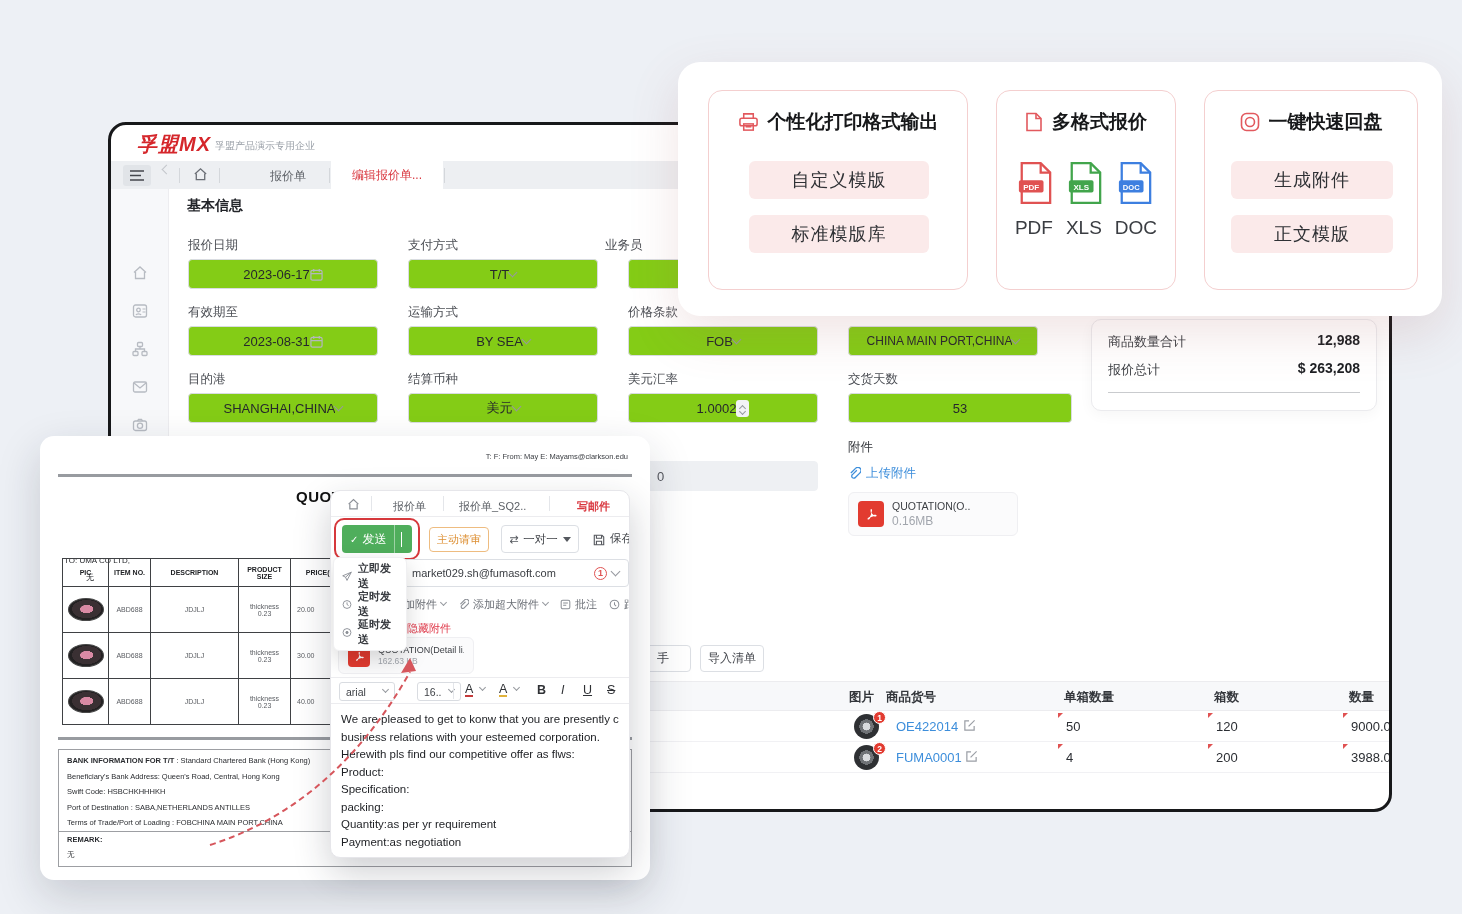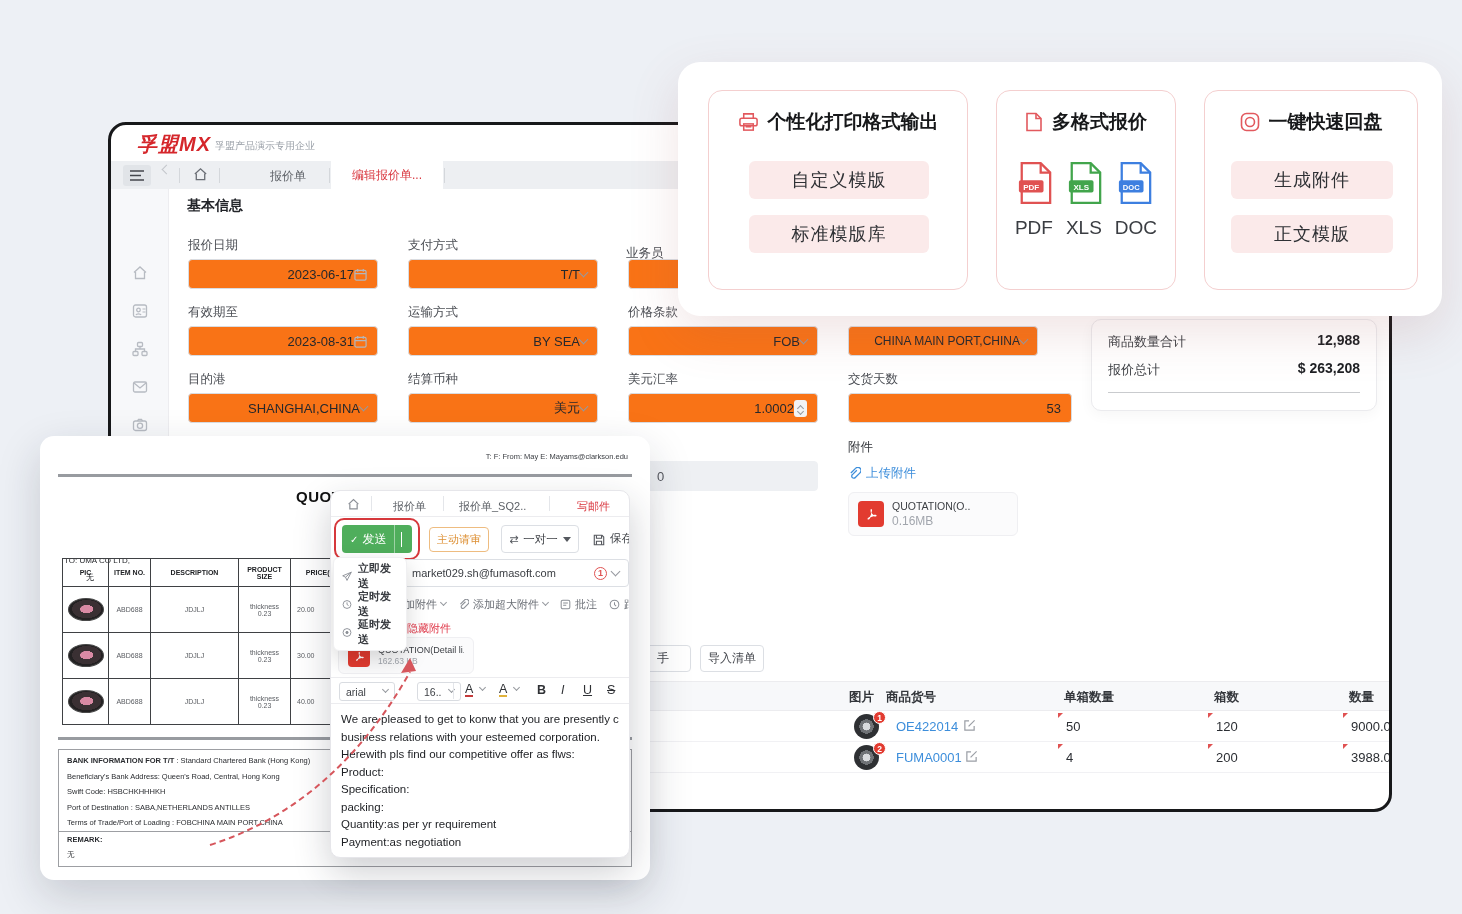--- a/index.html
+++ b/index.html
@@ -12,22 +12,22 @@
   .logo { font-size:20px; font-weight:800; color:#d5262b; font-style:italic; letter-spacing:1px; }
   .logo-sub { font-size:10px; color:#9aa0a8; }
   .tabbar { left:0; top:36px; width:100%; height:28px; background:#edeff2; }
   .tab-sep { width:1px; height:15px; background:#d4d7db; top:7px; }
   .nav-tab { font-size:12px; color:#5c6066; top:7px; }
   .nav-tab.active { background:#fff; color:#d9363e; top:0; height:28px; display:flex; align-items:center; justify-content:center; }
   .sidebar { left:0; top:64px; width:58px; height:626px; background:#f7f8fa; border-right:1px solid #ededf0; }
   .side-ic { left:21px; color:#b7bbc2; }
   .section-title { font-size:14px; font-weight:bold; color:#23252a; }
   .lbl { font-size:12.5px; color:#4c4f55; }
-  .inp { height:30px; background:#f97316; border:1px solid #d9dce1; border-radius:4px;
-    display:flex; align-items:center; justify-content:flex-end; padding:0 10px; font-size:13px; color:#26282c; }
+  .inp { height:30px; background:#84cc16; border:1px solid #d9dce1; border-radius:4px;
+    display:flex; align-items:center; justify-content:center; padding:0 10px; font-size:13px; color:#26282c; }
   .inp .val { white-space:nowrap; overflow:hidden; }
   .chev { width:7px; height:7px; border-right:1.6px solid #96999f; border-bottom:1.6px solid #96999f;
     transform:rotate(45deg); margin-top:-4px; flex:none; }
   .chev.up { transform:rotate(225deg); margin-top:3px; }
   .mini { width:5px; height:5px; border-width:1.2px; }
   .summary-card { border:1px solid #ebebee; border-radius:10px; background:#fff; box-shadow:0 4px 14px rgba(0,0,0,.04); }
   .sum-lbl { font-size:13px; color:#3c3f44; }
   .sum-val { font-size:14px; font-weight:bold; color:#1d1f23; }
   .link-blue { color:#3d8edb; font-size:12.5px; }
   .chip { background:#fbfbfc; border:1px solid #efeff2; border-radius:6px; display:flex; align-items:center; padding:0 9px; gap:8px; }
@@ -64,21 +64,21 @@
   table.qt td { font-size:7px; color:#5a5d62; height:46px; }
   .doc-tire { width:36px; height:23px; border-radius:50%; margin:0 auto;
     background:radial-gradient(ellipse at 52% 48%, #d98aa4 0 26%, #3a3033 27% 58%, #232122 59% 100%); border:1px solid #4a4a4a; }
   .bank { border:1.5px solid #9d9fa3; font-size:7.5px; color:#2a2c30; }
   .bank .row { line-height:15.5px; white-space:nowrap; overflow:hidden; padding:0 8px; }
   .bank b { font-weight:bold; }
   
   #composer { left:330px; top:490px; width:300px; height:368px; background:#fff; border:1px solid #e6e6ea;
     border-radius:10px; box-shadow:0 14px 36px rgba(30,35,50,.22); z-index:50; overflow:hidden; }
   .ctab { font-size:11px; color:#5c6066; top:8px; white-space:nowrap; }
-  .ctab.active { color:#d9363e; font-weight:normal; }
+  .ctab.active { color:#d9363e; font-weight:bold; }
   .send-btn { background:#4fae5c; border-radius:4px; color:#fff; font-size:12px; display:flex; align-items:center; }
   .ring { border:2.5px solid #d6383c; border-radius:10px; background:transparent; }
   .org-btn { border:1px solid #eebc80; border-radius:4px; color:#dd8f33; font-size:11px;
     display:flex; align-items:center; justify-content:center; }
   .wht-btn { border:1px solid #dcdfe4; border-radius:4px; font-size:11.5px; color:#3c3f44;
     display:flex; align-items:center; justify-content:center; gap:5px; background:#fff; }
   .menu { background:#fff; border:1px solid #f0f0f2; border-radius:6px; box-shadow:0 8px 22px rgba(0,0,0,.16); }
   .menu-item { display:flex; align-items:center; gap:6px; height:28px; padding:0 8px; font-size:11px; font-weight:bold; color:#3a3d42; }
   .tofield { border:1px solid #dcdfe4; border-radius:4px; background:#fff; display:flex; align-items:center; font-size:11px; color:#3a3d42; }
   .alert-dot { width:13px; height:13px; border:1.4px solid #e05252; border-radius:50%; color:#e05252;
@@ -192,21 +192,21 @@
     <svg width="13" height="13" viewBox="0 0 14 14" fill="none" stroke="#b3b7bd" stroke-width="1.3">
         <rect x="1" y="2.5" width="12" height="10.5" rx="1.5"></rect>
         <path d="M4 1v3M10 1v3M1 6h12"></path>
       </svg>
   </div>
   <div class="abs lbl" style="left:297px;top:112px;">支付方式</div>
   <div class="abs inp" style="left:297px;top:134px;width:190px;">
     <span class="val">T/T</span>
     <span class="chev"></span>
   </div>
-  <div class="abs lbl" style="left:515px;top:112px;margin-top:8px;">业务员</div>
+  <div class="abs lbl" style="left:494px;top:112px;">业务员</div>
   <div class="abs inp" style="left:517px;top:134px;width:190px;">
     <span style="width:86px;height:15px;background:#c7cacf;border-radius:3px;"></span>
   </div>
 
   <div class="abs lbl" style="left:77px;top:179px;">有效期至</div>
   <div class="abs inp" style="left:77px;top:201px;width:190px;">
     <span class="val">2023-08-31</span>
     <svg width="13" height="13" viewBox="0 0 14 14" fill="none" stroke="#b3b7bd" stroke-width="1.3">
         <rect x="1" y="2.5" width="12" height="10.5" rx="1.5"></rect>
         <path d="M4 1v3M10 1v3M1 6h12"></path>

